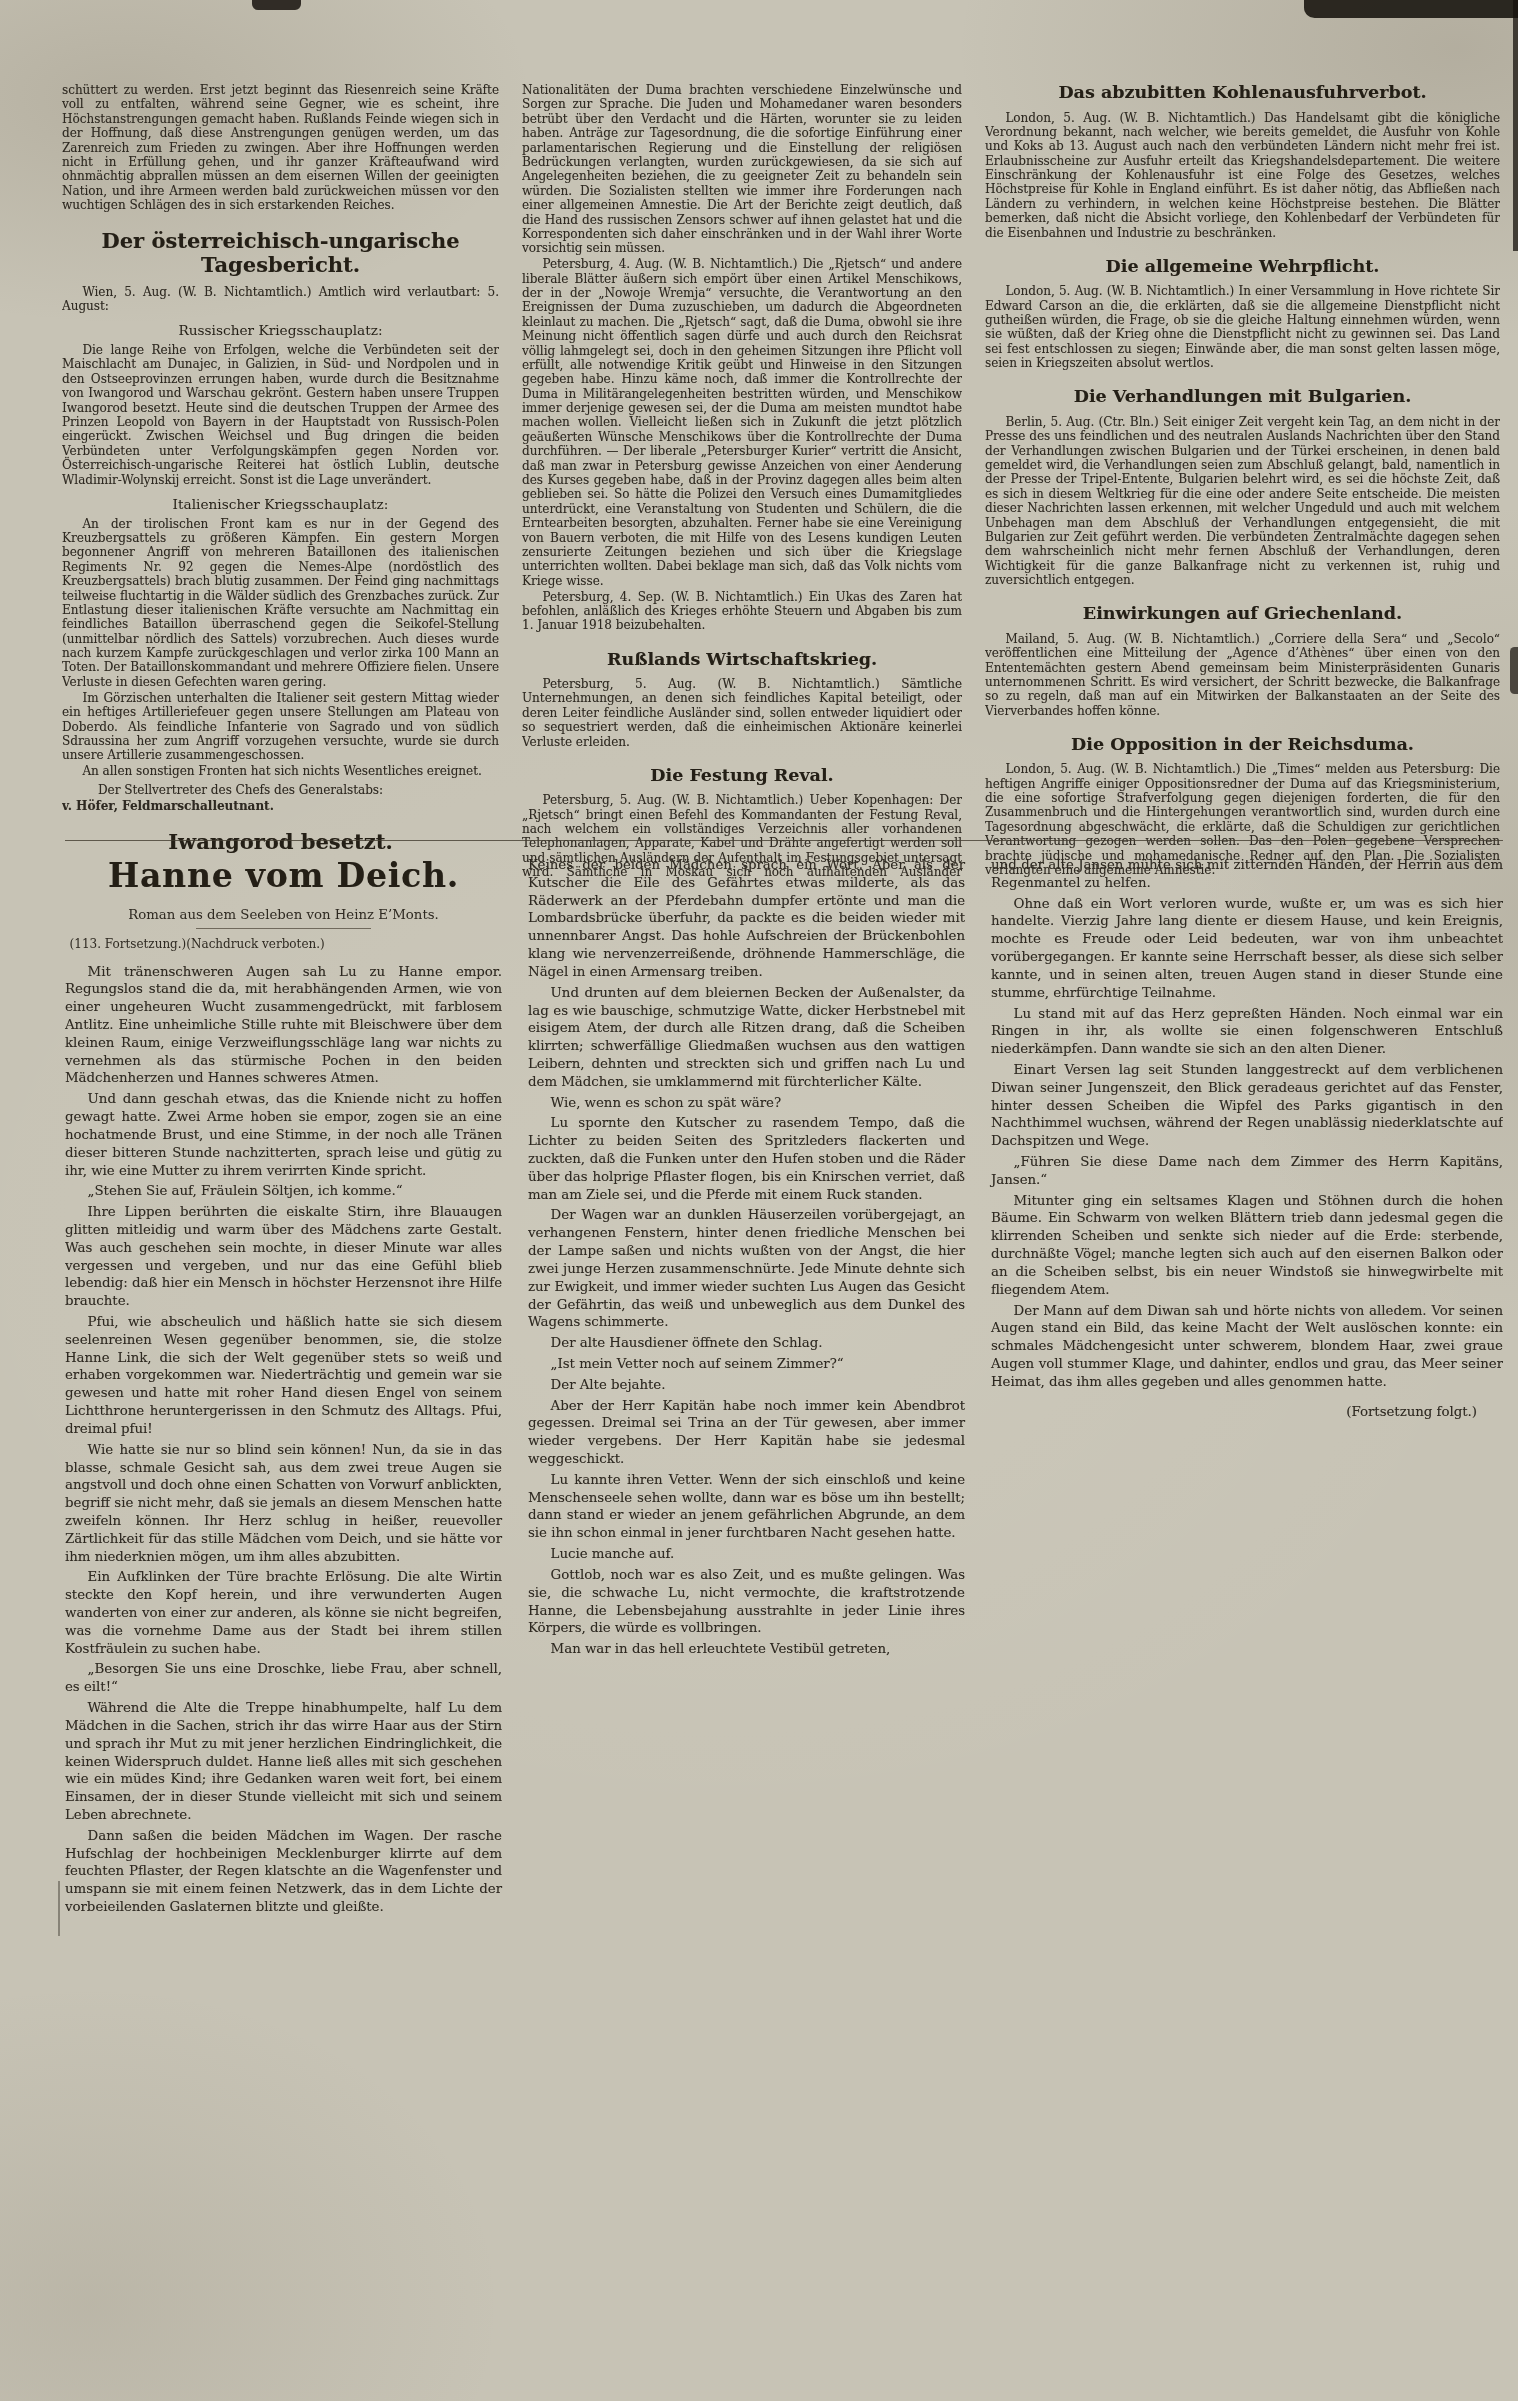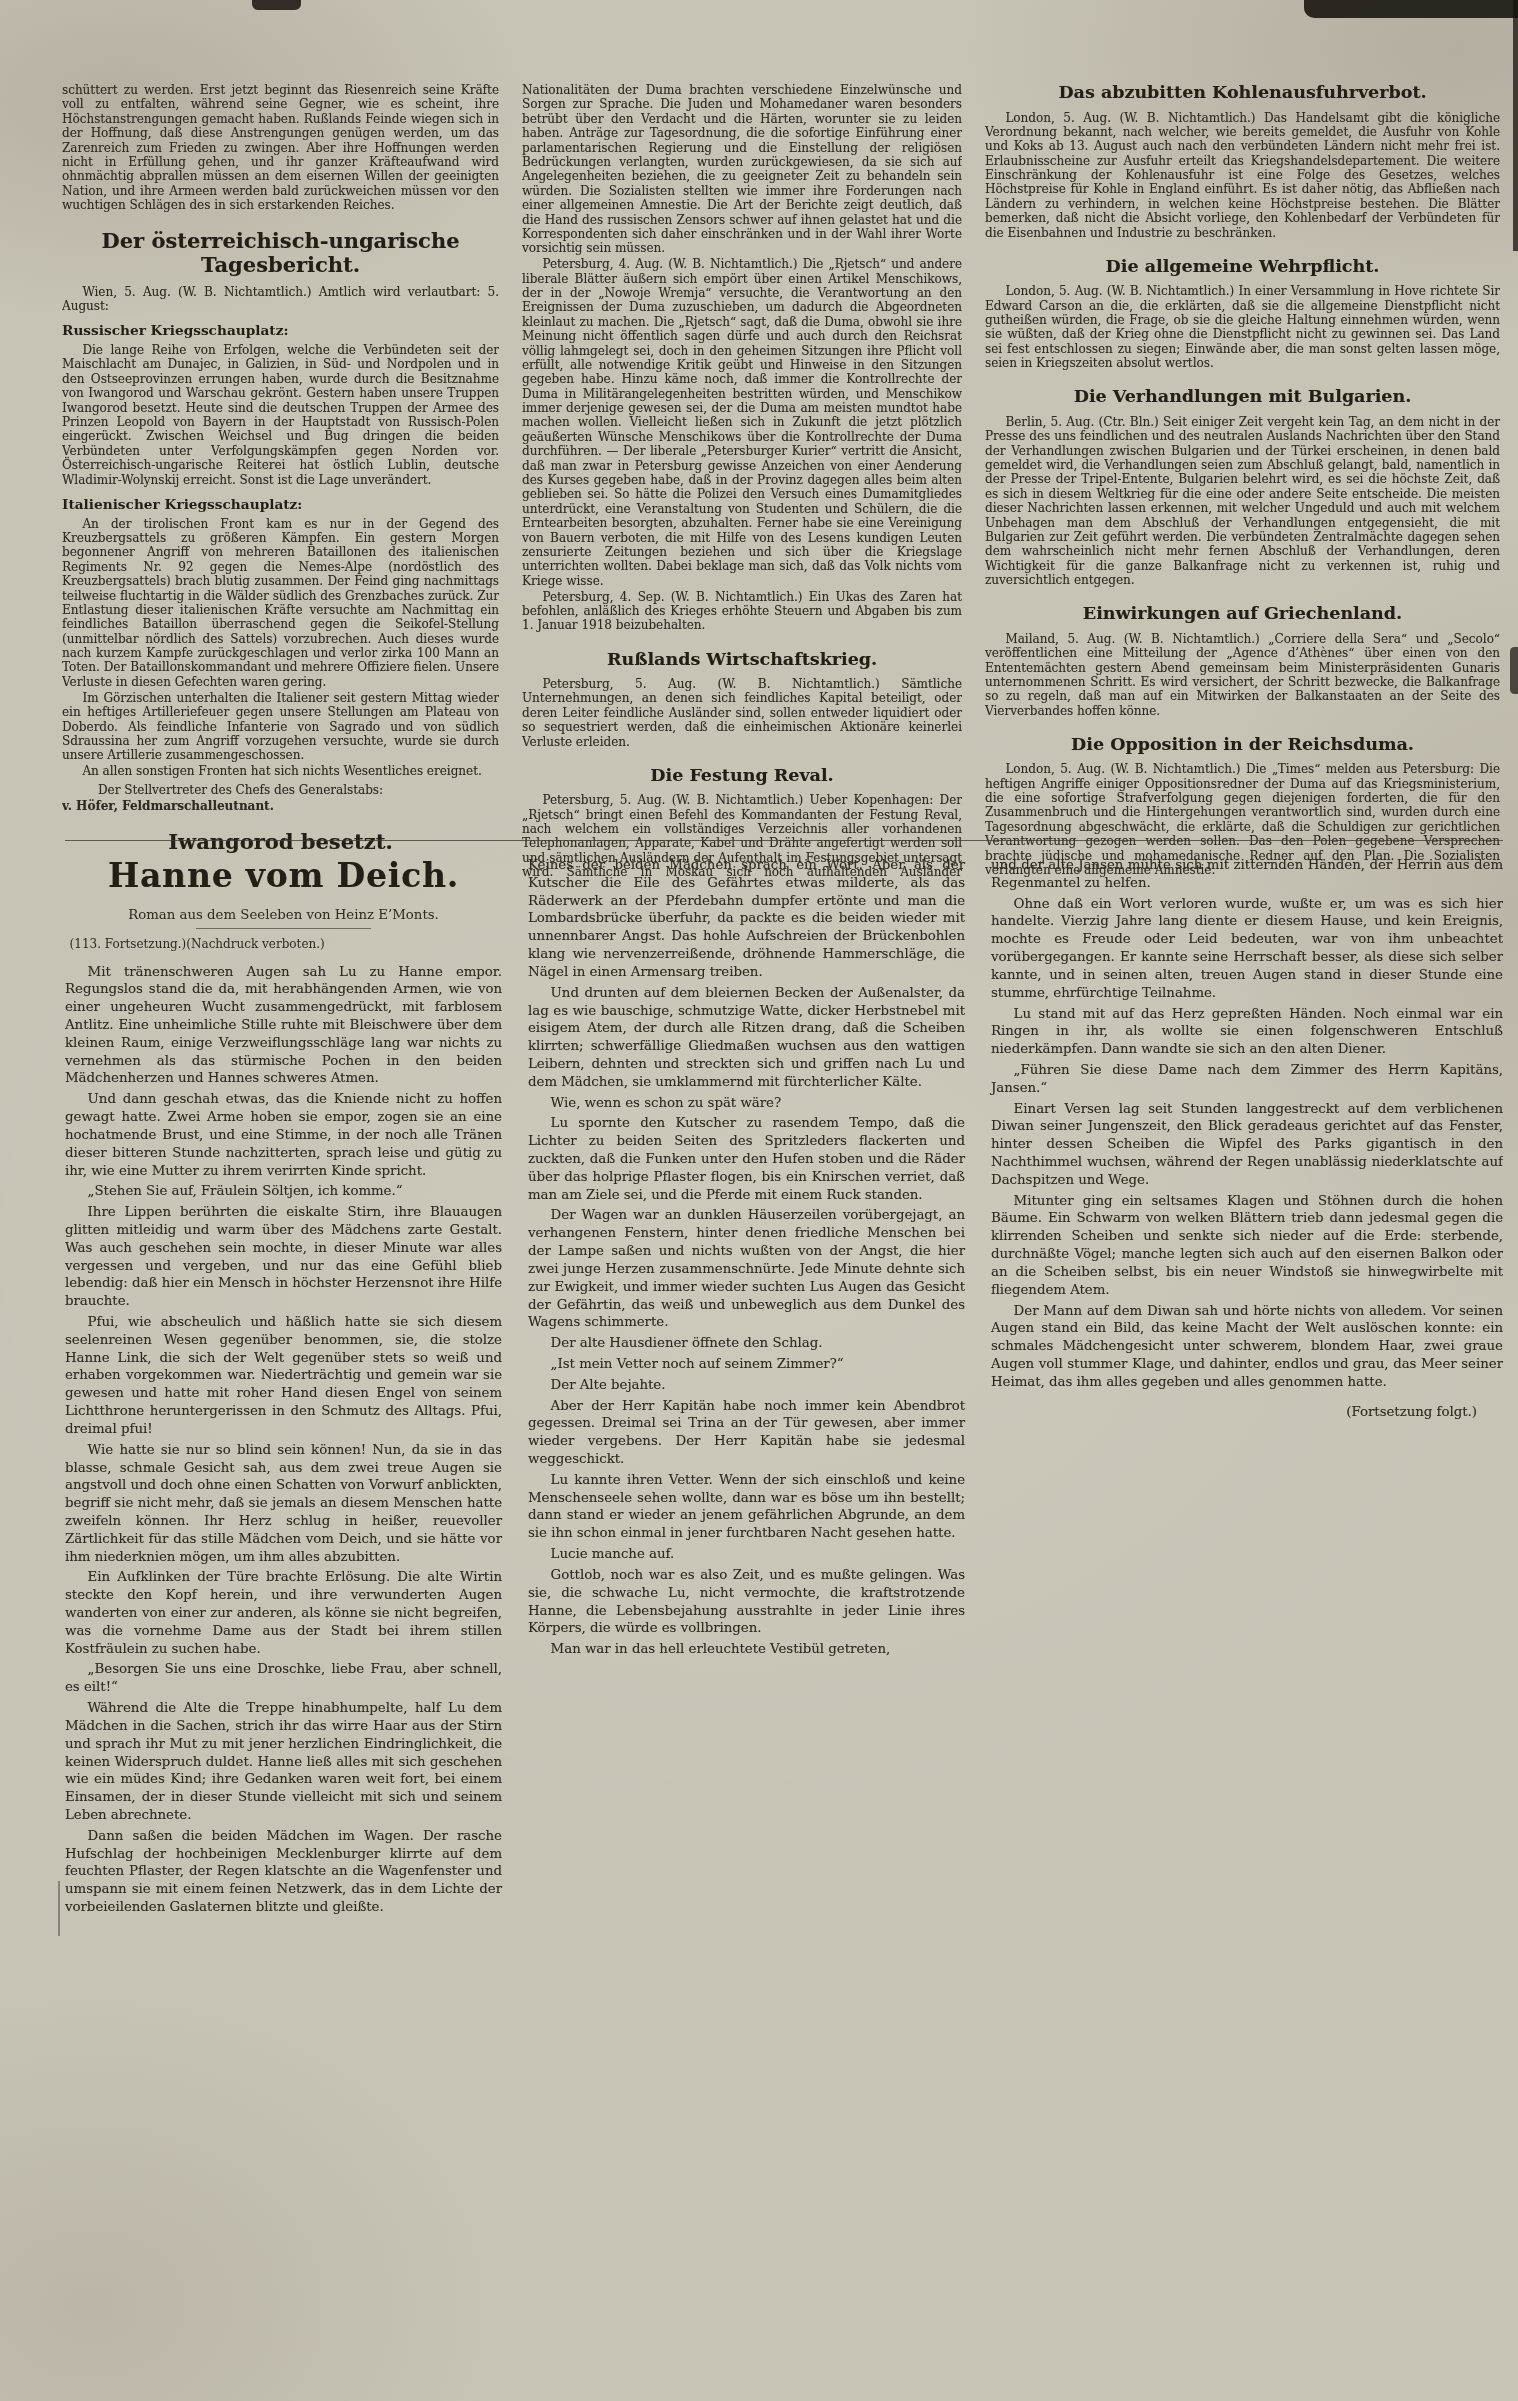--- a/index.html
+++ b/index.html
@@ -57,21 +57,22 @@
     text-align: center;
     font-weight: bold;
     color: #241f16;
     margin: 16.7px 0 7.6px;
     line-height: 1.14;
     text-shadow: 0.2px 0.2px 0 rgba(36,31,22,0.35);
   }
   .headline.lg { font-size: 21px; }
   .headline.md { font-size: 17.5px; }
   .subhead {
-    font-weight: bold;
+    text-align: center;
+    font-weight: normal;
     font-size: 13.7px;
     margin: 9px 0 4.6px;
     color: #241f16;
   }
   .sig  { text-indent: 3em; margin-top: 4.6px; }
   .sig2 { text-indent: 0; text-align: left; font-weight: bold; margin: 1.5px 0 4.6px; }
 
   
   .section-rule {
     position: absolute;
@@ -215,22 +216,22 @@
       <p class="body f-body">Lu kannte ihren Vetter. Wenn der sich einschloß und keine Menschenseele sehen wollte, dann war es böse um ihn bestellt; dann stand er wieder an jenem gefährlichen Abgrunde, an dem sie ihn schon einmal in jener furchtbaren Nacht gesehen hatte.</p>
       <p class="body f-body">Lucie manche auf.</p>
       <p class="body f-body">Gottlob, noch war es also Zeit, und es mußte gelingen. Was sie, die schwache Lu, nicht vermochte, die kraftstrotzende Hanne, die Lebensbejahung ausstrahlte in jeder Linie ihres Körpers, die würde es vollbringen.</p>
       <p class="body f-body">Man war in das hell erleuchtete Vestibül getreten,</p>
     </div>
 
     <div class="col f-c">
       <p class="body f-body noindent">und der alte Jansen mühte sich mit zitternden Händen, der Herrin aus dem Regenmantel zu helfen.</p>
       <p class="body f-body">Ohne daß ein Wort verloren wurde, wußte er, um was es sich hier handelte. Vierzig Jahre lang diente er diesem Hause, und kein Ereignis, mochte es Freude oder Leid bedeuten, war von ihm unbeachtet vorübergegangen. Er kannte seine Herrschaft besser, als diese sich selber kannte, und in seinen alten, treuen Augen stand in dieser Stunde eine stumme, ehrfürchtige Teilnahme.</p>
       <p class="body f-body">Lu stand mit auf das Herz gepreßten Händen. Noch einmal war ein Ringen in ihr, als wollte sie einen folgenschweren Entschluß niederkämpfen. Dann wandte sie sich an den alten Diener.</p>
+      <p class="body f-body">Einart Versen lag seit Stunden langgestreckt auf dem verblichenen Diwan seiner Jungenszeit, den Blick geradeaus gerichtet auf das Fenster, hinter dessen Scheiben die Wipfel des Parks gigantisch in den Nachthimmel wuchsen, während der Regen unablässig niederklatschte auf Dachspitzen und Wege.</p>
       <p class="body f-body">„Führen Sie diese Dame nach dem Zimmer des Herrn Kapitäns, Jansen.“</p>
-      <p class="body f-body">Einart Versen lag seit Stunden langgestreckt auf dem verblichenen Diwan seiner Jungenszeit, den Blick geradeaus gerichtet auf das Fenster, hinter dessen Scheiben die Wipfel des Parks gigantisch in den Nachthimmel wuchsen, während der Regen unablässig niederklatschte auf Dachspitzen und Wege.</p>
       <p class="body f-body">Mitunter ging ein seltsames Klagen und Stöhnen durch die hohen Bäume. Ein Schwarm von welken Blättern trieb dann jedesmal gegen die klirrenden Scheiben und senkte sich nieder auf die Erde: sterbende, durchnäßte Vögel; manche legten sich auch auf den eisernen Balkon oder an die Scheiben selbst, bis ein neuer Windstoß sie hinwegwirbelte mit fliegendem Atem.</p>
       <p class="body f-body">Der Mann auf dem Diwan sah und hörte nichts von alledem. Vor seinen Augen stand ein Bild, das keine Macht der Welt auslöschen konnte: ein schmales Mädchengesicht unter schwerem, blondem Haar, zwei graue Augen voll stummer Klage, und dahinter, endlos und grau, das Meer seiner Heimat, das ihm alles gegeben und alles genommen hatte.</p>
       <p class="body f-body f-end">(Fortsetzung folgt.)</p>
     </div>
   </section>
 
 </div>
 
 
 </body></html>

